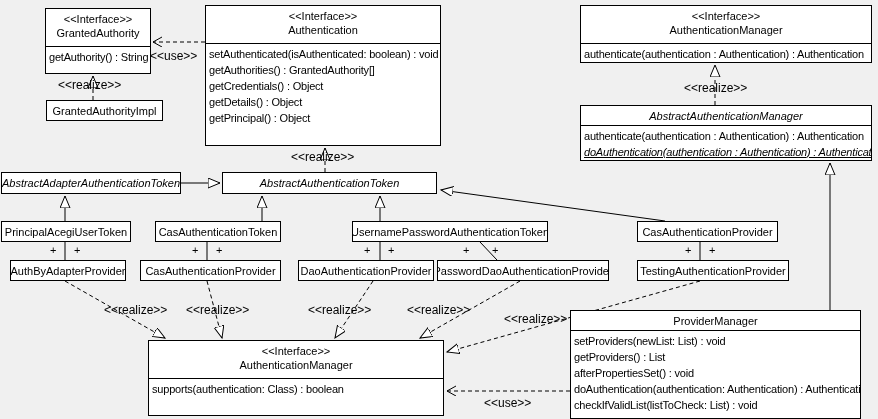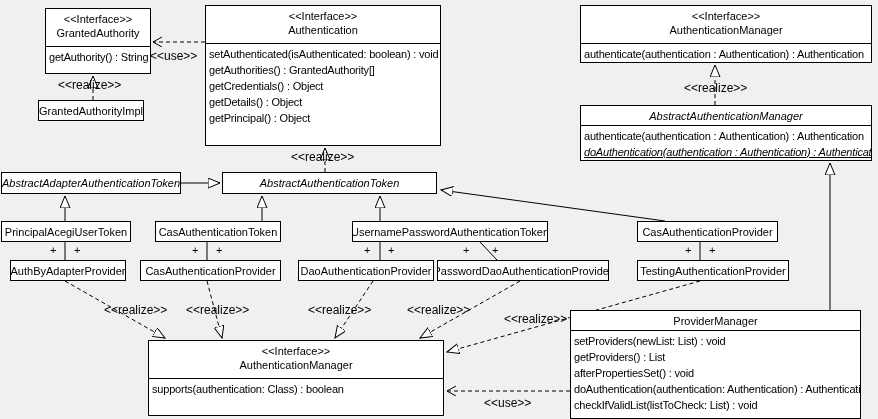--- a/index.html
+++ b/index.html
@@ -72,21 +72,21 @@
 <div class="uml-box" style="left:45px;top:8px;width:106px;height:66px">
   <div class="hdr">
     <div>&lt;&lt;Interface&gt;&gt;</div>
     <div>GrantedAuthority</div>
   </div>
   <div class="methods">
     <div class="m">getAuthority() : String</div>
   </div>
 </div>
 
-<div class="uml-box single" style="left:38px;top:100px;width:106px;height:21px">
+<div class="uml-box single" style="left:46px;top:100px;width:117px;height:21px">
   <span>GrantedAuthorityImpl</span>
 </div>
 
 <div class="uml-box" style="left:205px;top:5px;width:236px;height:141px">
   <div class="hdr">
     <div>&lt;&lt;Interface&gt;&gt;</div>
     <div>Authentication</div>
   </div>
   <div class="methods">
     <div class="m">setAuthenticated(isAuthenticated: boolean) : void</div>

